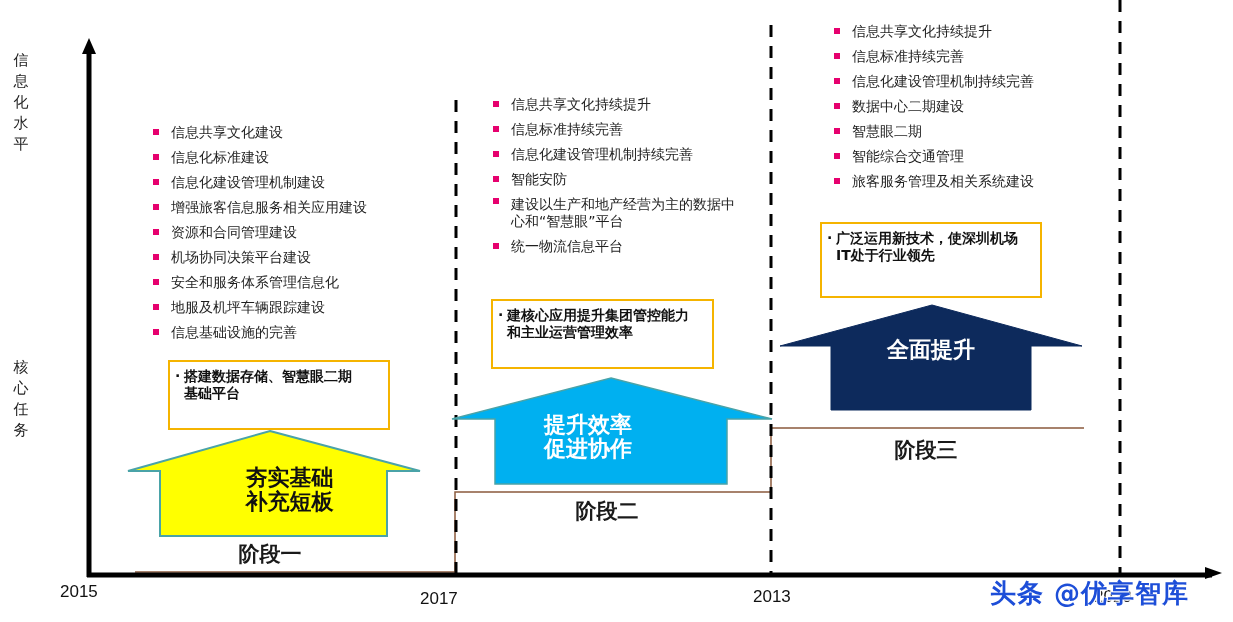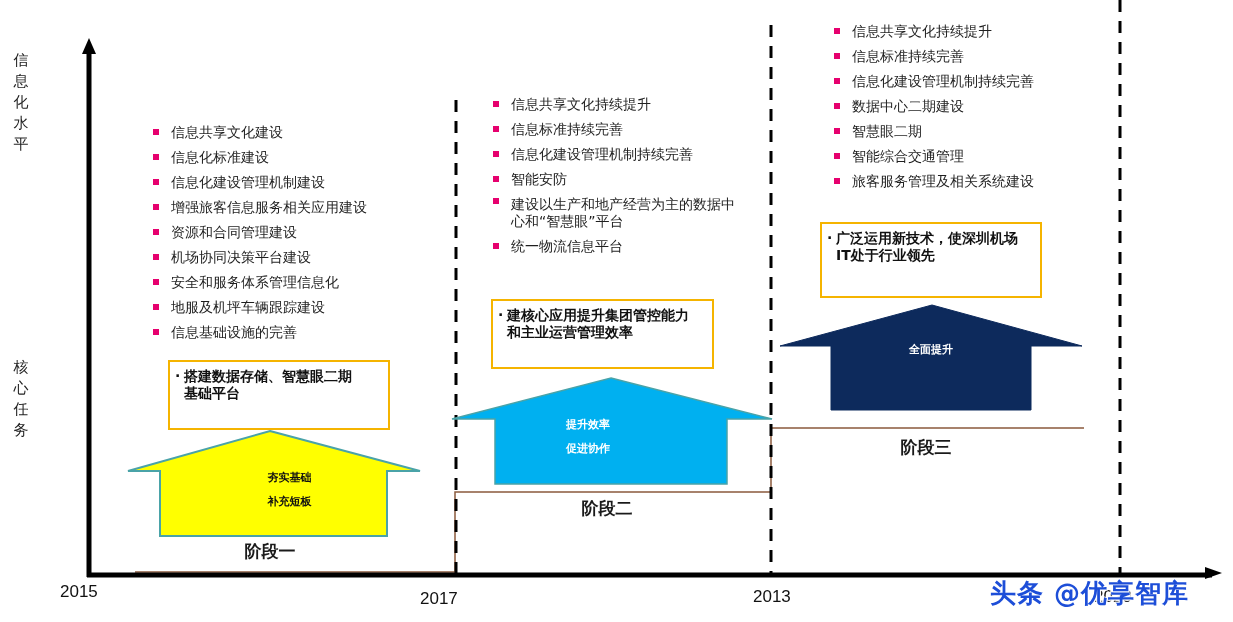--- a/index.html
+++ b/index.html
@@ -8,22 +8,22 @@
   svg.canvas { position: absolute; left: 0; top: 0; }
   .vlabel { position: absolute; width: 20px; font-size: 15px; line-height: 21px; text-align: center; color: #222; }
   .list { position: absolute; margin: 11px; padding: 0; list-style: none; font-size: 14px; line-height: 25px; color: #1f1f1f; }
   .list li { position: relative; padding-left: 20px; }
   .list li .b { position: absolute; left: 2px; top: 9px; width: 6px; height: 6px; background: #e6006e; }
   .list li.wrap { line-height: 17px; padding-top: 4px; padding-bottom: 4px; }
   .list li.wrap .b { top: 6px; }
   .task-box { position: absolute; border: 2px solid #f5b400; background: #fff; box-sizing: border-box;
               font-size: 14px; font-weight: bold; line-height: 17px; padding: 6px 6px 0 14px; color: #111; }
   .task-box .dot { position: absolute; left: 5px; top: 6px; font-weight: bold; }
-  .arrow-text { position: absolute; font-size: 11px; font-weight: bold; text-align: center; line-height: 24px; }
-  .stage { position: absolute; font-size: 17px; font-weight: bold; text-align: center; color: #1a1a1a; }
+  .arrow-text { position: absolute; font-size: 22px; font-weight: bold; text-align: center; line-height: 24px; }
+  .stage { position: absolute; font-size: 21px; font-weight: bold; text-align: center; color: #1a1a1a; }
   .year { position: absolute; font-size: 17px; color: #111; font-family: "Liberation Sans", sans-serif; }
   .watermark { position: absolute; font-size: 26px; color: #1d4ed8; font-weight: bold; letter-spacing: 1px;
                text-shadow: 0 0 2px #fff, 0 0 2px #fff, 1px 1px 0 #fff, -1px -1px 0 #fff; margin-top: 8px; }
 </style>
 </head>
 <body>
 
 <svg class="canvas" width="1233" height="622" viewBox="0 0 1233 622">
 
   <polyline points="135,572 455,572 455,492 771,492 771,428 1084,428" fill="none" stroke="#8b5a3c" stroke-width="1.5"></polyline>

